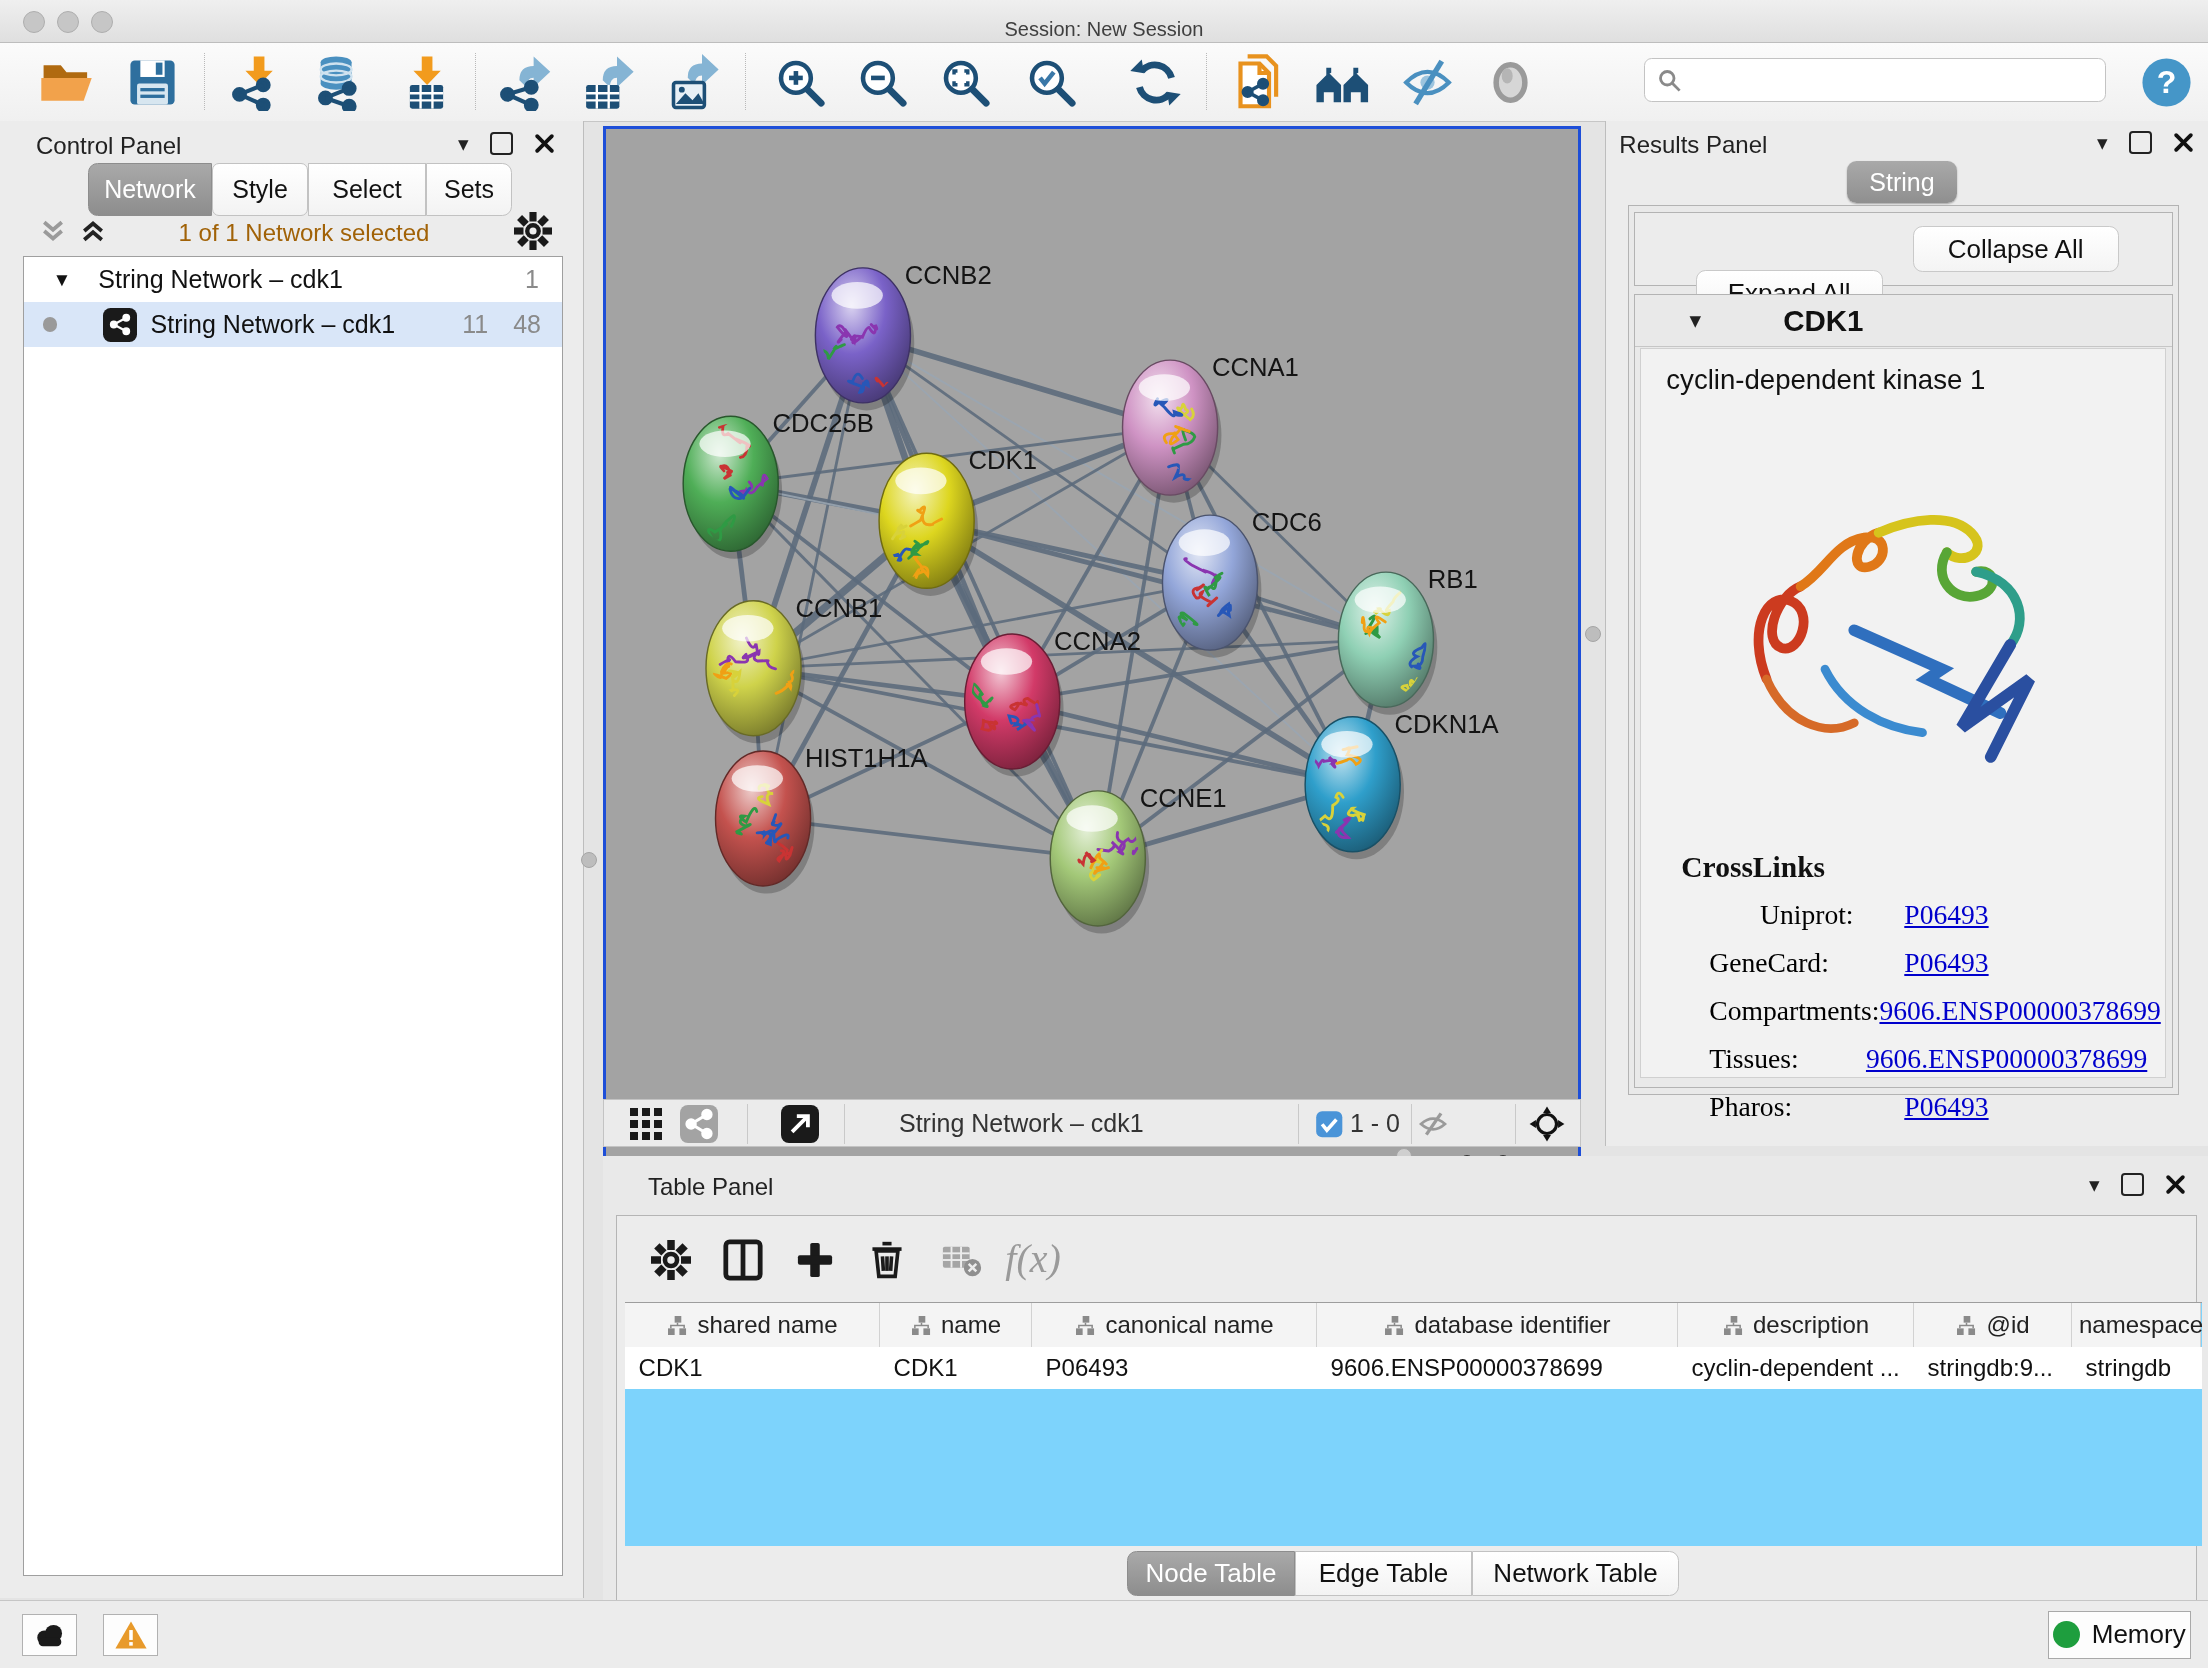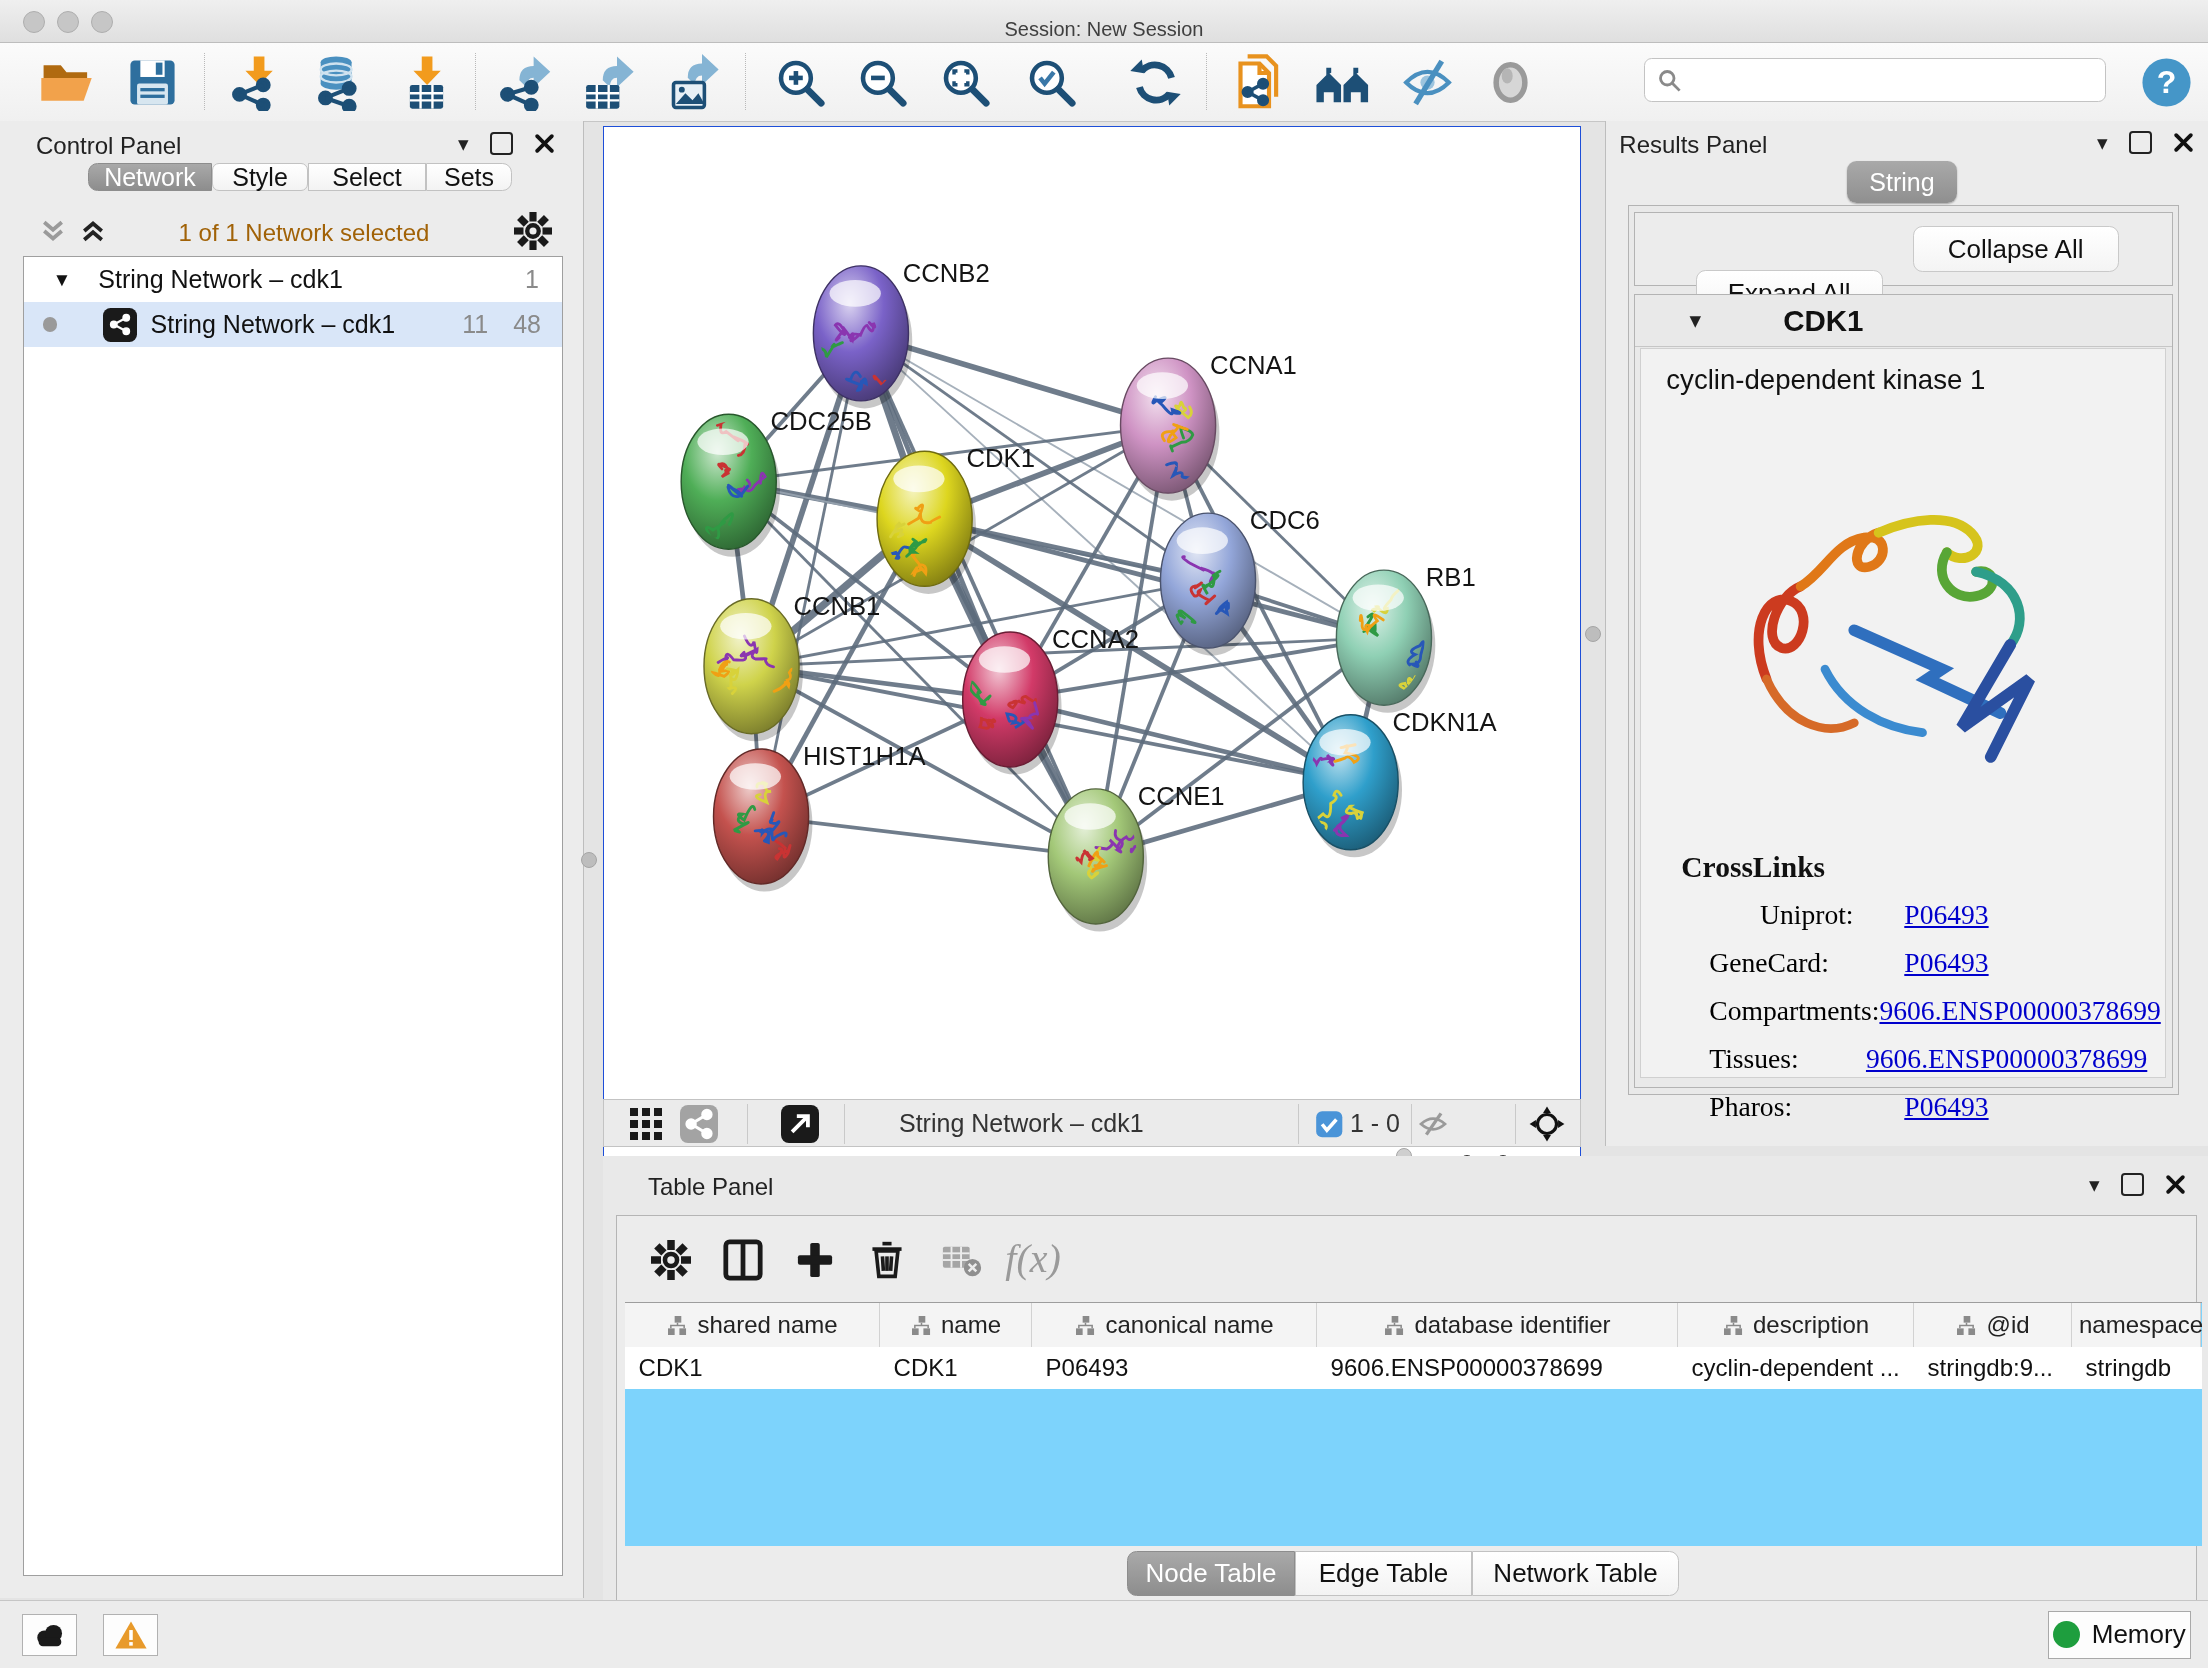--- a/index.html
+++ b/index.html
@@ -18,29 +18,29 @@
   .searchbox{top:15px;width:462px;height:44px;background:#fff;border:1px solid #c3c3c3;border-radius:7.6px;
              display:flex;align-items:center;padding-left:11.4px;box-sizing:border-box;}
   .searchbox input{border:none;outline:none;font-size:24px;width:399px;background:transparent;
                    font-family:"Liberation Sans",sans-serif;}
   
   .panel-title{font-size:24px;color:#222;}
   .pctl{display:flex;align-items:center;gap:21px;}
   .tri{font-size:21px;color:#222;line-height:1;}
   .fsq{width:19px;height:19px;border:2.9px solid #222;border-radius:3.8px;}
   .ctrlpanel{left:0;top:121px;width:583px;height:1477px;background:#ececec;border-right:1px solid #bdbdbd;}
-  .tab{height:28px;display:flex;align-items:center;justify-content:center;font-size:25px;
+  .tab{height:53px;display:flex;align-items:center;justify-content:center;font-size:25px;
        background:linear-gradient(#ffffff,#f3f3f3);border:1px solid #c2c2c2;color:#111;box-sizing:border-box;}
   .tab.sel{background:linear-gradient(#a9a9a9,#8d8d8d);color:#fff;border-color:#8d8d8d;}
   .listbox{background:#fff;border:1.9px solid #9f9f9f;}
   .lrow{height:45px;display:flex;align-items:center;font-size:25px;color:#111;}
   .lrow.sel{background:#d9e6f8;}
   .cnt{color:#8a8a8a;}
   
-  .netarea{left:603px;top:126px;width:978px;height:1176px;background:#ffffff;border:1px solid #1d4ed8;box-sizing:border-box;}
+  .netarea{left:603px;top:126px;width:978px;height:1176px;background:#a3a3a3;border:3px solid #1d4ed8;box-sizing:border-box;}
   .netfooter{left:603px;top:1099px;width:978px;height:48px;background:#ebebeb;
              border:1px solid #c3c3c3;box-sizing:border-box;}
   .nfi{top:4.8px;width:38px;height:38px;display:flex;align-items:center;justify-content:center;}
   .nfsep{top:3.8px;height:40px;border-left:1px solid #c9c9c9;}
   .nftext{top:8.6px;font-size:25px;color:#333;}
   .splitdot{width:14.3px;height:14.3px;border-radius:50%;background:#bdbdbd;border:1px solid #a5a5a5;}
   
   .resultspanel{left:1605px;top:121px;width:603px;height:1025px;background:#ececec;border-left:1px solid #bdbdbd;box-sizing:border-box;}
   .pill{background:linear-gradient(#a9a9a9,#8f8f8f);color:#fff;border-radius:9.5px;font-size:25px;
         display:flex;align-items:center;justify-content:center;box-shadow:0 1px 1.9px rgba(0,0,0,.3);}

